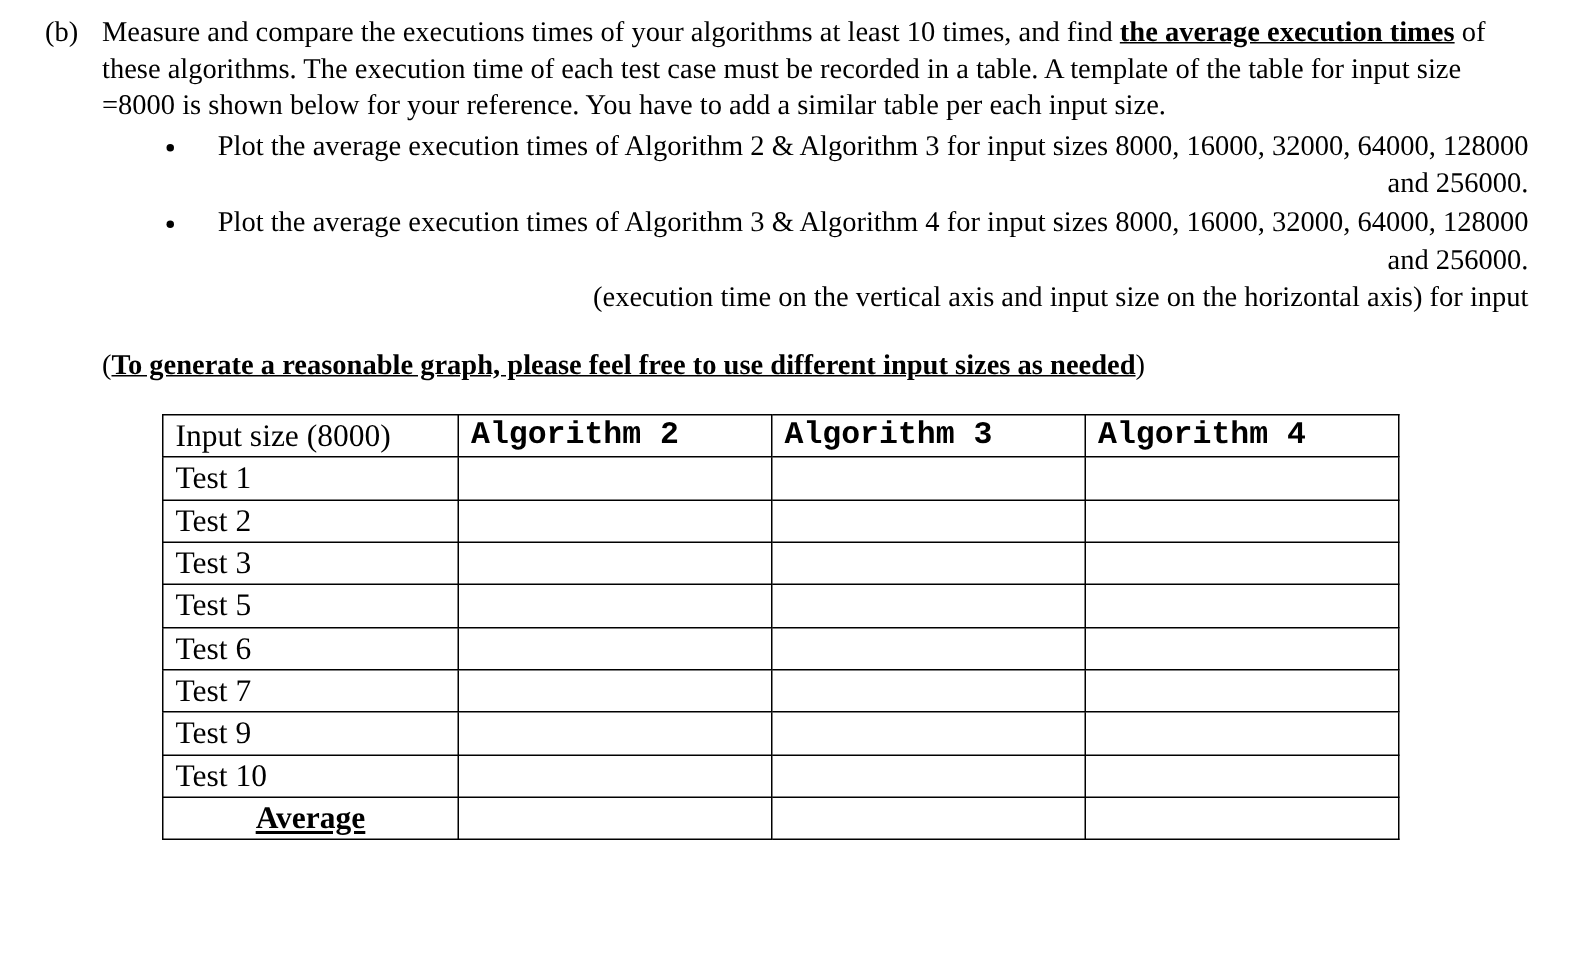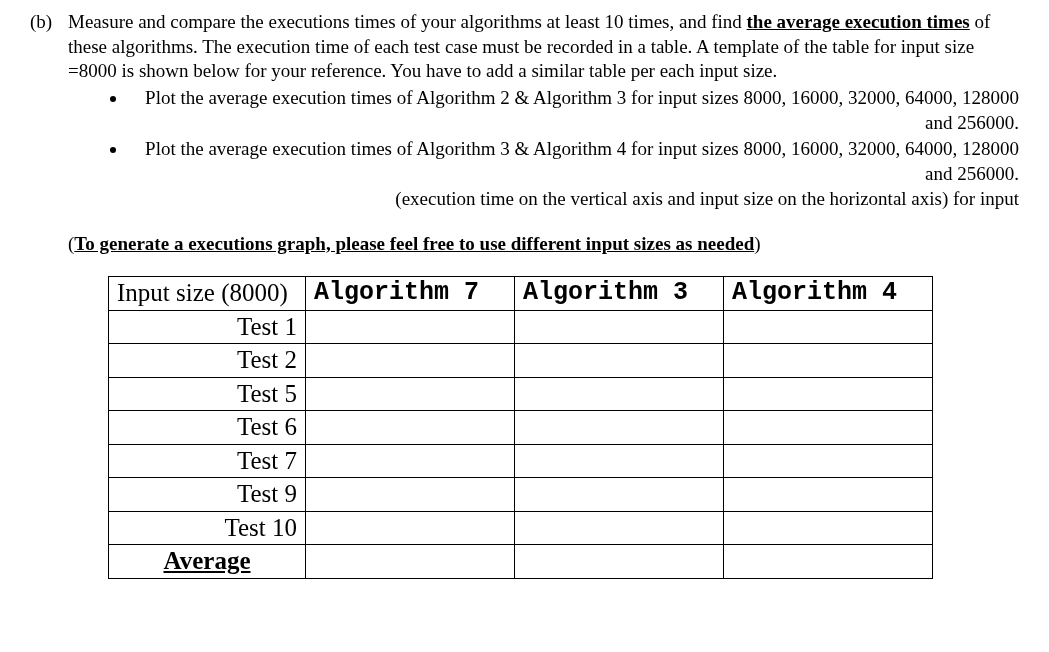--- a/index.html
+++ b/index.html
@@ -49,67 +49,73 @@
     width: 825px;
     margin-left: 40px;
     table-layout: fixed;
   }
   th, td {
     border: 1px solid #000;
     padding: 0px 8px;
     text-align: left;
     height: 24px;
     font-weight: normal;
-    font-size: 25px;
+    font-size: 21px;
     vertical-align: middle;
   }
   .col-label {
     width: 180px;
   }
   .row-label {
-    text-align: right;
+    text-align: left;
   }
   .row-avg {
     text-align: center;
     font-weight: bold;
     text-decoration: underline;
   }
 </style>
 </head>
 <body>
 
 <div class="question">
   <div class="label">(b)</div>
   <div class="body">
     <span>Measure and compare the executions times of your algorithms at least 10 times, and find </span><span class="underline-bold">the average execution times</span><span> of these algorithms. The execution time of each test case must be recorded in a table. A template of the table for input size =8000 is shown below for your reference. You have to add a similar table per each input size.</span>
     <ul>
       <li style="white-space: pre-line;">Plot the average execution times of Algorithm 2 &amp; Algorithm 3 for input sizes 8000, 16000, 32000, 64000, 128000 and 256000.</li>
       <li style="white-space: pre-line;">Plot the average execution times of Algorithm 3 &amp; Algorithm 4 for input sizes 8000, 16000, 32000, 64000, 128000 and 256000.
 (execution time on the vertical axis and input size on the horizontal axis) for input</li>
     </ul>
     <div class="note">
-      <span>(</span><span class="underline-bold">To generate a executions graph, please feel free to use different input sizes as needed</span><span>)</span>
+      <span>(</span><span class="underline-bold">To generate a reasonable graph, please feel free to use different input sizes as needed</span><span>)</span>
     </div>
 
     <table>
       <tbody>
           <tr>
         <th class="col-label">Input size (8000)</th>
-        <th class="mono">Algorithm 7</th>
+        <th class="mono">Algorithm 2</th>
         <th class="mono">Algorithm 3</th>
         <th class="mono">Algorithm 4</th>
       </tr>
       <tr>
         <td class="row-label">Test 1</td>
         <td></td>
         <td></td>
         <td></td>
       </tr>
       <tr>
         <td class="row-label">Test 2</td>
+        <td></td>
+        <td></td>
+        <td></td>
+      </tr>
+      <tr>
+        <td class="row-label">Test 3</td>
         <td></td>
         <td></td>
         <td></td>
       </tr>
       <tr>
         <td class="row-label">Test 5</td>
         <td></td>
         <td></td>
         <td></td>
       </tr>

